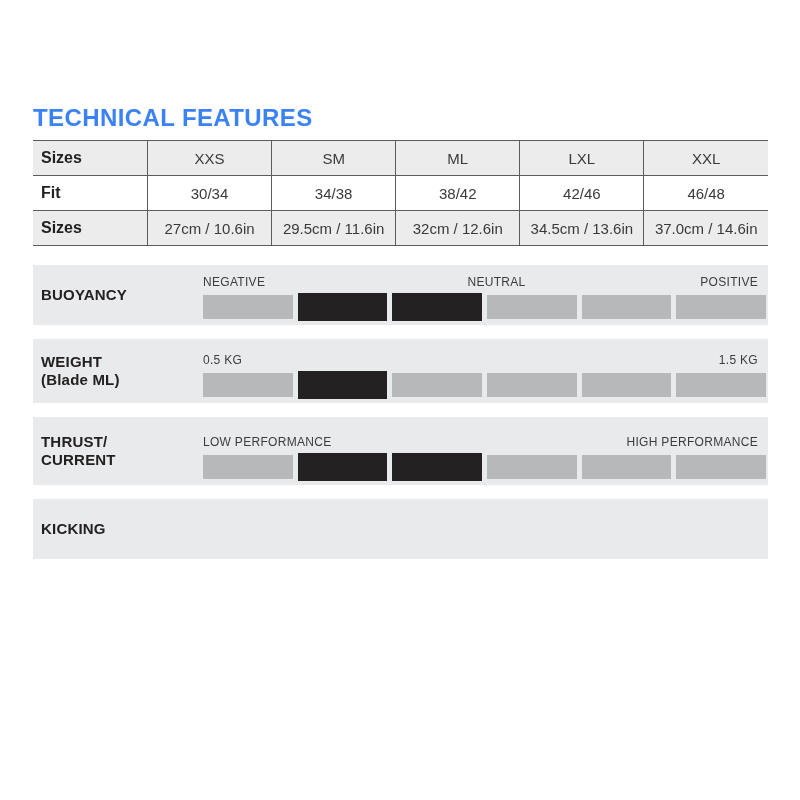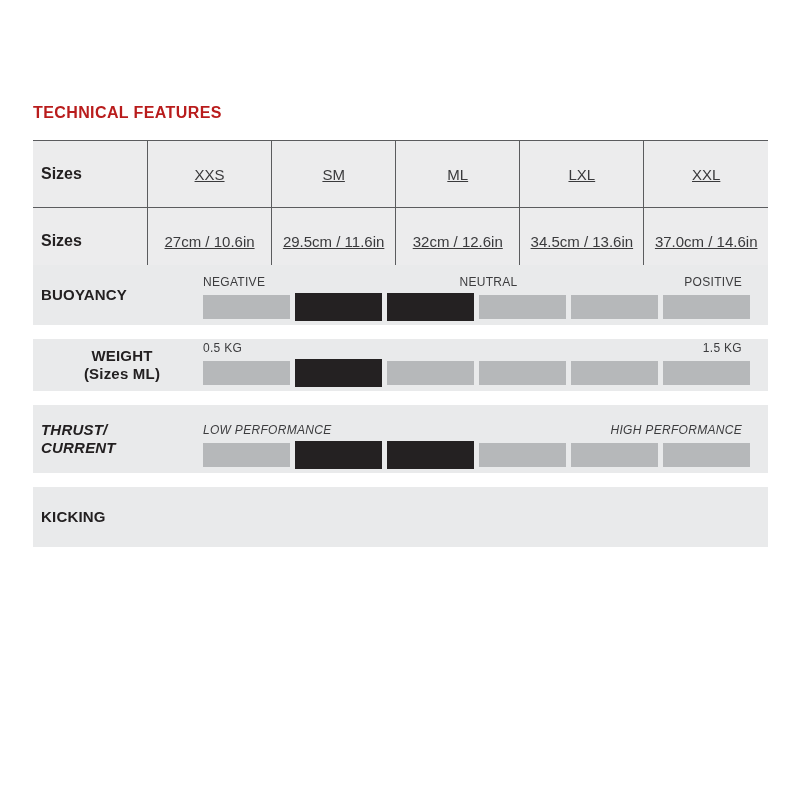--- a/index.html
+++ b/index.html
@@ -6,60 +6,60 @@
   body {
     width:800px; height:800px;
     font-family:"Liberation Sans", sans-serif;
     color:#232021;
     -webkit-font-smoothing:antialiased;
   }
   .page { position:relative; width:800px; height:800px; overflow:hidden; }
 
   .title {
     position:absolute; left:33px; top:104px;
-    font-size:16px; font-weight:bold; letter-spacing:.4px;
-    color:#b91c1c;
+    font-size:24px; font-weight:bold; letter-spacing:.4px;
+    color:#3b82f6;
   }
 
   table.features {
     position:absolute; left:33px; top:140px;
     width:735px; border-collapse:collapse; table-layout:fixed;
   }
   table.features td {
     height:34px;
     border-top:1.5px solid #5b5c5e;
     border-bottom:1.5px solid #5b5c5e;
     font-size:15px; color:#3a3a3c;
     text-align:center; vertical-align:middle;
-    padding:16px 2px;
+    padding:0 2px;
     background:#ffffff;
   }
-  table.features td + td { border-left:1.5px solid #5b5c5e;text-decoration:underline; }
+  table.features td + td { border-left:1.5px solid #5b5c5e; }
   table.features tr.shaded td { background:#ececed; }
   table.features td.label-cell {
     width:104px; text-align:left; padding-left:8px;
     font-weight:bold; font-size:16px; color:#232021;
   }
 
   .bands { position:absolute; left:33px; top:265px; width:735px; }
   .band {
     display:flex; background:#e9eaeb;
     height:60px; margin-bottom:14px;
   }
-  .band.l2 { height:52px;text-align:center; }
-  .band.l3 { height:68px;font-style:italic; }
+  .band.l2 { height:64px; }
+  .band.l3 { height:68px; }
   .band-label {
     width:170px; box-sizing:border-box; padding-left:8px;
     display:flex; flex-direction:column; justify-content:center;
     font-weight:bold; font-size:15px; line-height:18px;
     letter-spacing:.2px; color:#232021;
   }
   .band-right {
     flex:1; display:flex; flex-direction:column; justify-content:flex-end;
-    padding:0 18px 4px 0;
+    padding:0 2px 4px 0;
   }
   .markers {
     position:relative; height:13px; margin-bottom:5px;
     font-size:12px; letter-spacing:.3px; color:#3c3c3e;
   }
   .marker { position:absolute; top:0; white-space:nowrap; }
   .marker.left   { left:0; }
   .marker.center { left:50%; transform:translateX(-50%);margin-left:12px; }
   .marker.right  { right:8px; }
   .bars { display:flex; gap:5px; height:28px; align-items:center; }
@@ -74,20 +74,28 @@
 
   <table class="features">
     <tbody>
         <tr class="shaded">
           <td class="label-cell">Sizes</td>
           <td>XXS</td>
           <td>SM</td>
           <td>ML</td>
           <td>LXL</td>
           <td>XXL</td>
+        </tr>
+        <tr>
+          <td class="label-cell">Fit</td>
+          <td>30/34</td>
+          <td>34/38</td>
+          <td>38/42</td>
+          <td>42/46</td>
+          <td>46/48</td>
         </tr>
         <tr class="shaded">
           <td class="label-cell">Sizes</td>
           <td>27cm / 10.6in</td>
           <td>29.5cm / 11.6in</td>
           <td>32cm / 12.6in</td>
           <td>34.5cm / 13.6in</td>
           <td>37.0cm / 14.6in</td>
         </tr>
       </tbody>
@@ -110,21 +118,21 @@
             <div class="seg on"></div>
             <div class="seg"></div>
             <div class="seg"></div>
             <div class="seg"></div>
           </div>
         </div>
       </div>
       <div class="band l2">
         <div class="band-label">
           <div>WEIGHT</div>
-          <div>(Sizes ML)</div>
+          <div>(Blade ML)</div>
         </div>
         <div class="band-right">
           <div class="markers">
             <span class="marker left">0.5 KG</span>
             <span class="marker right">1.5 KG</span>
           </div>
           <div class="bars">
             <div class="seg"></div>
             <div class="seg on"></div>
             <div class="seg"></div>

